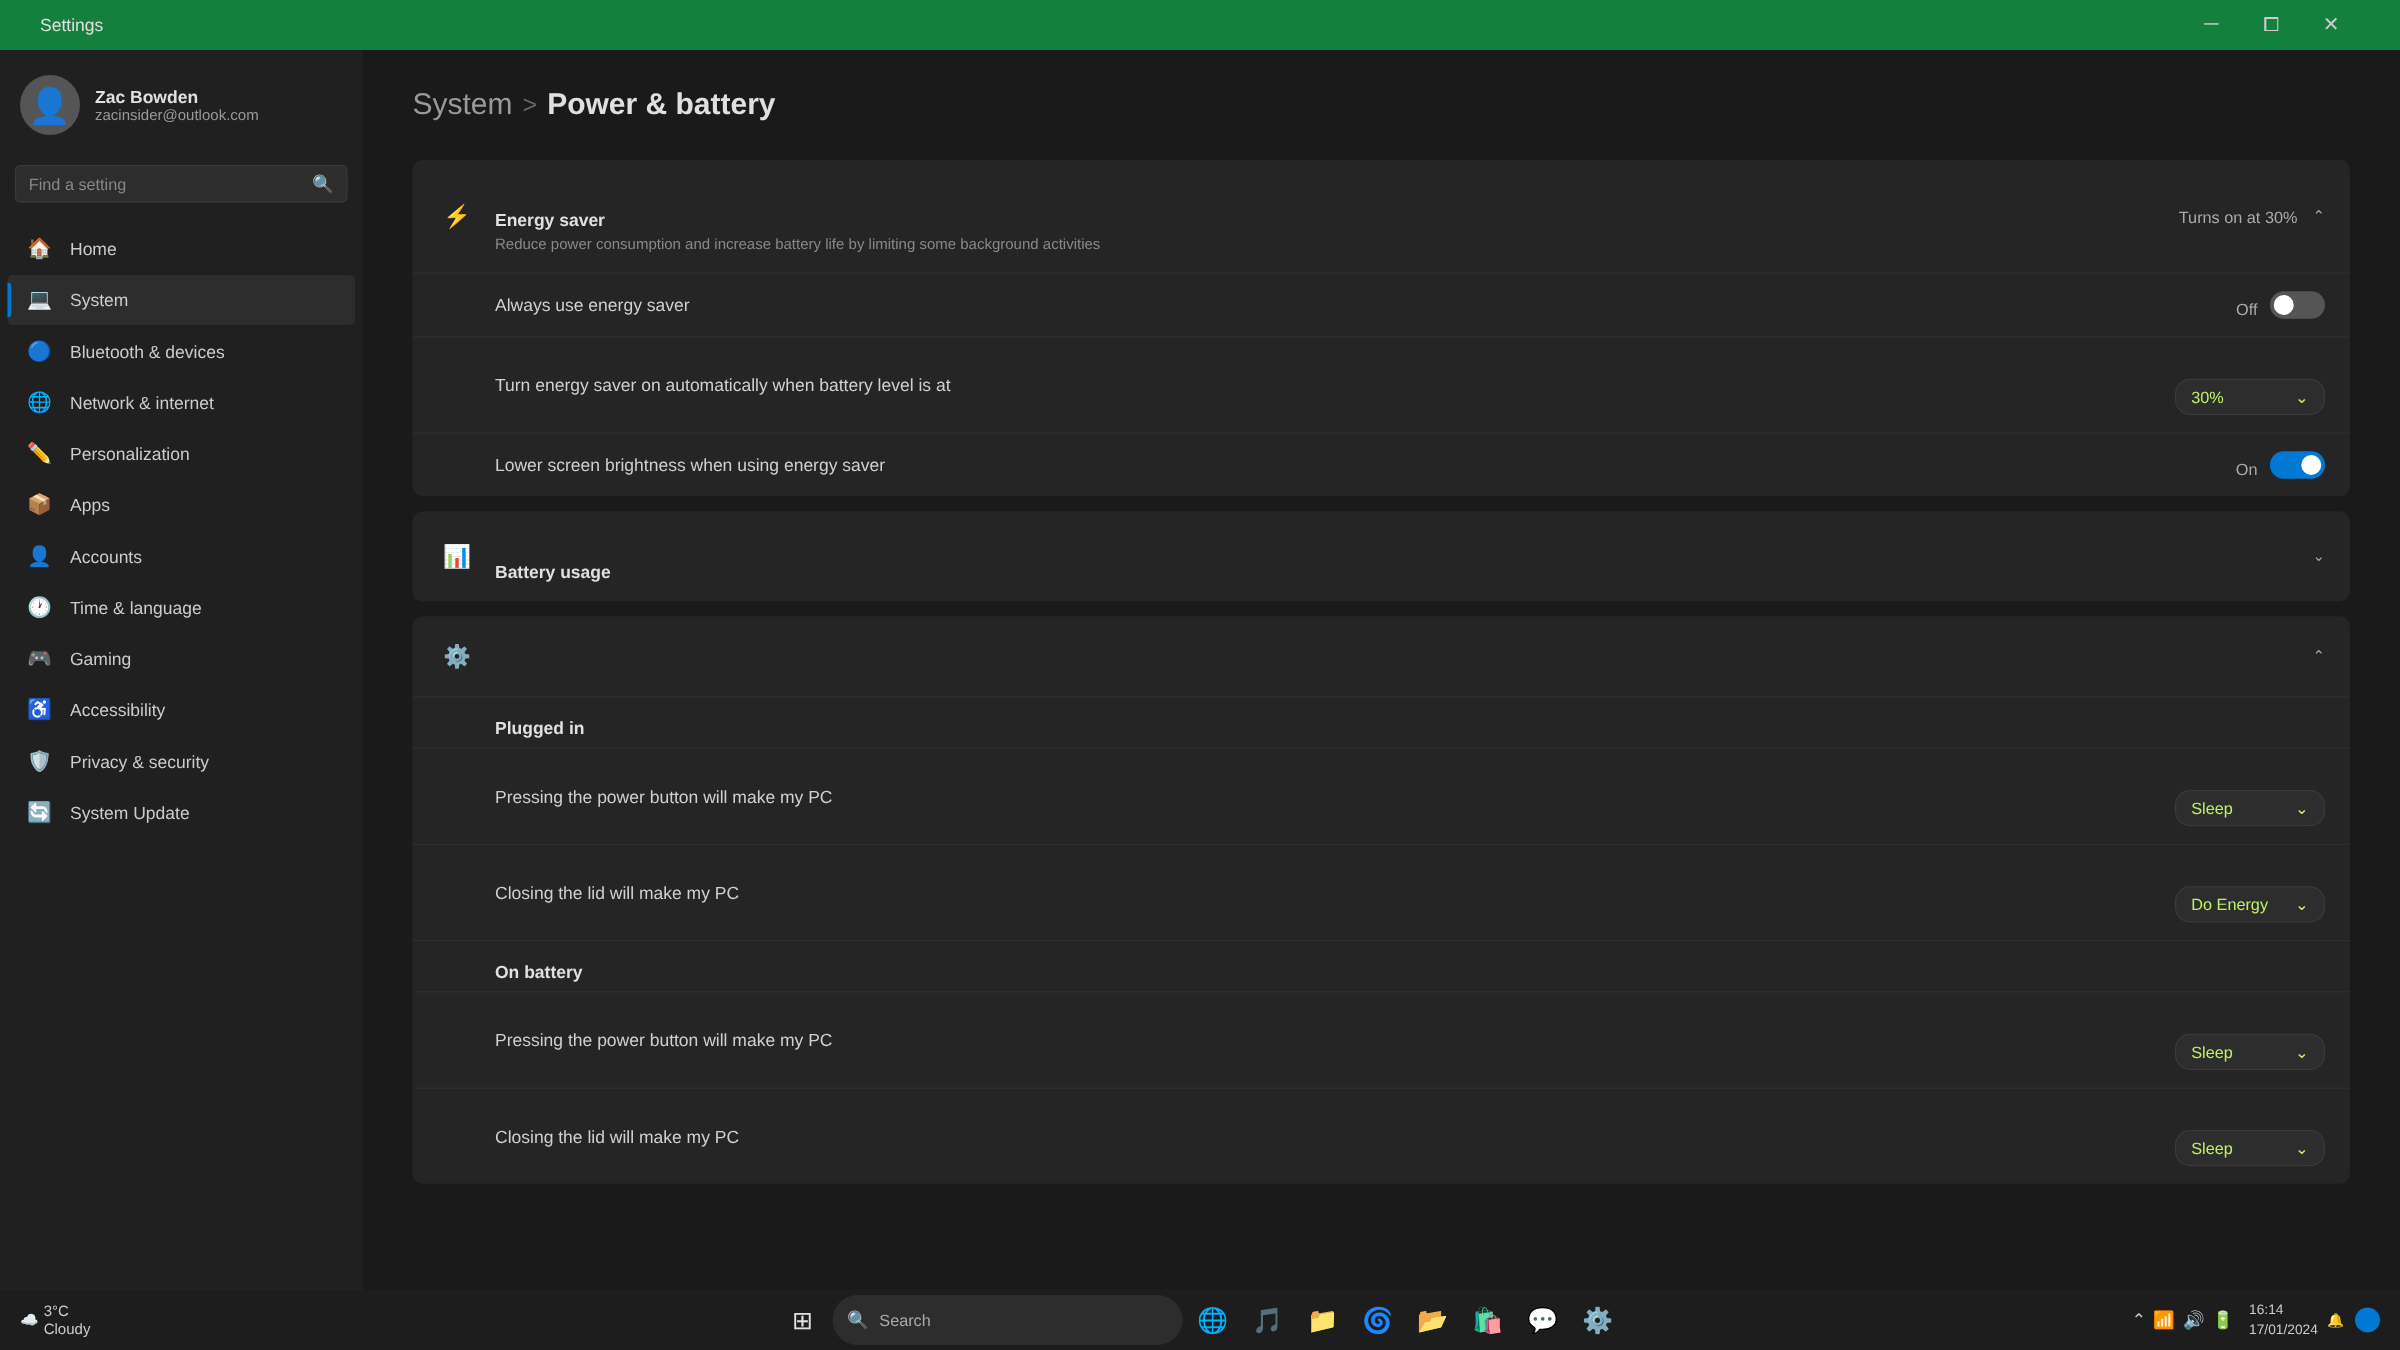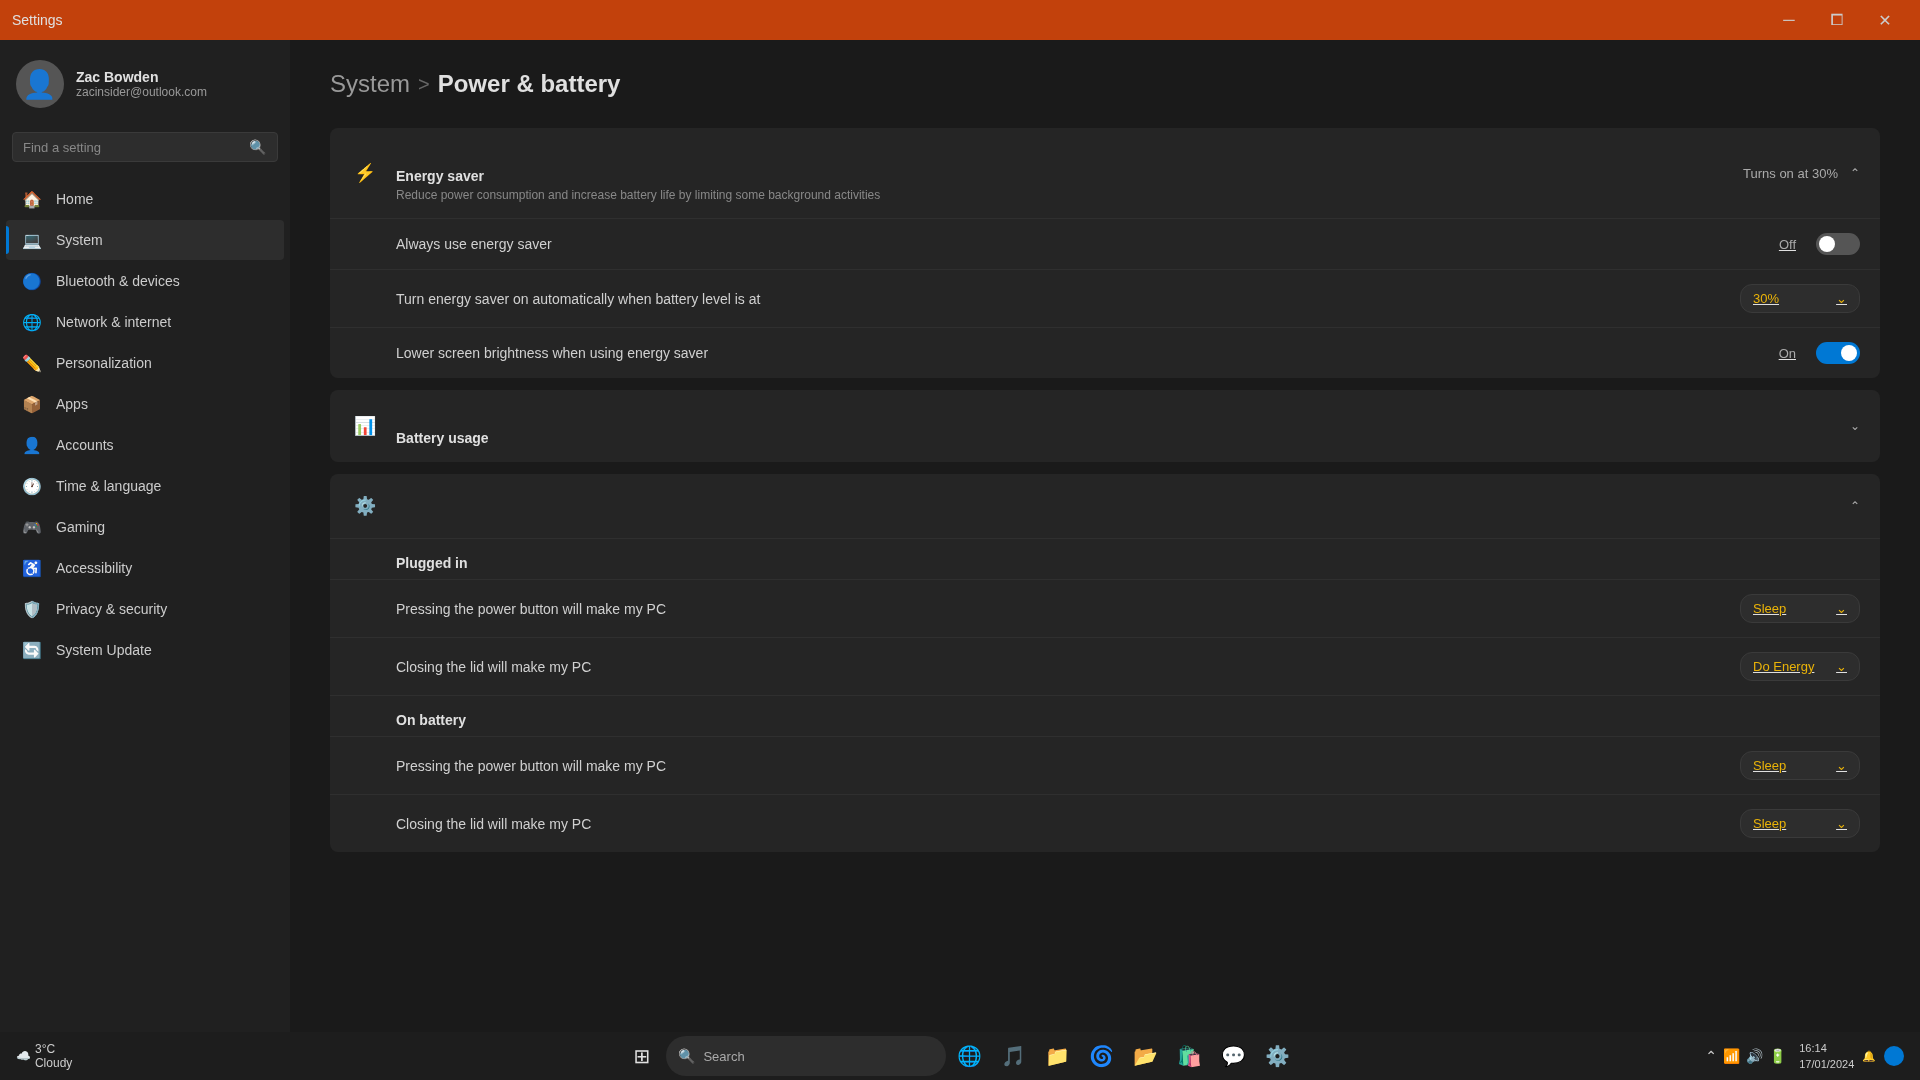--- a/index.html
+++ b/index.html
@@ -14,22 +14,22 @@
       display: flex;
       flex-direction: column;
     }
 
     
     .titlebar {
       display: flex;
       align-items: center;
       justify-content: space-between;
       height: 40px;
-      background: #c2410c;
-      padding: 0 12px;
+      background: #15803d;
+      padding: 0 32px;
       flex-shrink: 0;
     }
     .titlebar-left {
       display: flex;
       align-items: center;
       gap: 12px;
     }
     .titlebar-controls {
       display: flex;
       gap: 2px;
@@ -256,23 +256,22 @@
       justify-content: space-between;
       padding: 14px 20px 14px 66px;
       border-top: 1px solid #2f2f2f;
     }
     .setting-row-label {
       font-size: 14px;
       color: #d0d0d0;
     }
     .setting-row-control {
       display: flex;
-      align-items: center;
-      gap: 20px;
-      text-decoration: underline;
+      align-items: flex-end;
+      gap: 10px;
     }
 
     
     .toggle {
       position: relative;
       width: 44px;
       height: 22px;
       border-radius: 11px;
       cursor: pointer;
       transition: background 0.2s;
@@ -297,21 +296,22 @@
       align-items: center;
       gap: 8px;
       background: #2d2d2d;
       border: 1px solid #3a3a3a;
       border-radius: 12px;
       padding: 6px 12px;
       cursor: pointer;
       min-width: 120px;
       justify-content: space-between;
       font-size: 13px;
-      color: #eab308;
+      color: #bef264;
+      margin-top: 19px;
     }
 
     
     .section-heading {
       padding: 16px 20px 8px 66px;
       font-size: 14px;
       font-weight: 700;
       color: #e0e0e0;
       border-top: 1px solid #2f2f2f;
     }

